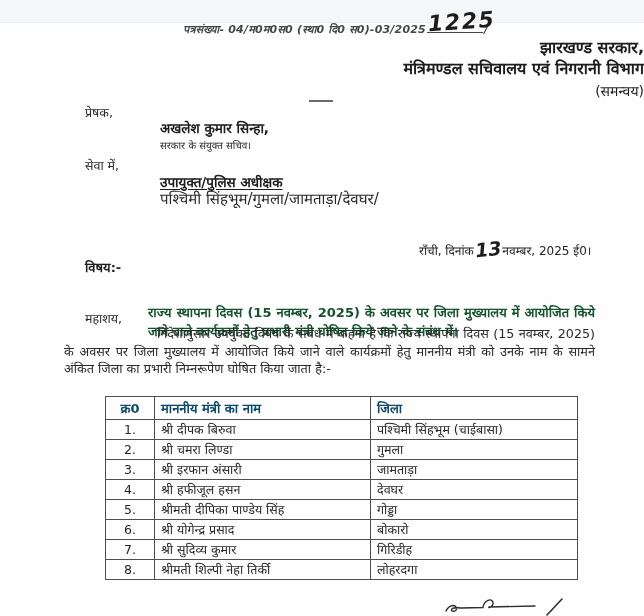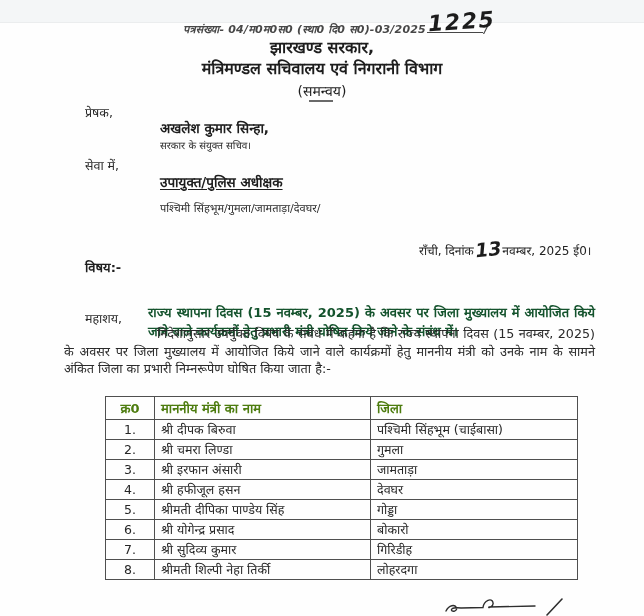--- a/index.html
+++ b/index.html
@@ -14,54 +14,54 @@
   
   .ref-line { position:absolute; left:183px; top:21px; font-size:11px; font-style:italic;
     font-weight:600; color:#474747; white-space:nowrap; letter-spacing:.2px; }
   .ref-blank { display:inline-block; width:56px; height:10px; margin:0 1px;
     border-bottom:1px solid #474747; position:relative; vertical-align:baseline; }
   .hw { font-style:italic; color:#1c1c1c; }
   .ref-hw { position:absolute; left:1px; bottom:-2px; font-size:22px; font-weight:600;
     letter-spacing:1.5px; transform:rotate(-4deg); }
 
   
-  .center-line { position:absolute; left:0; width:100%; text-align:center; color:#1d1d1d; }
+  .center-line { position:absolute; left:0; width:100%; text-align:right; color:#1d1d1d; }
   .govt1 { top:36px; font-size:16px; font-weight:700; }
   .govt2 { top:57px; font-size:16px; font-weight:700; }
   .govt3 { top:81px; font-size:14px; font-weight:400; }
   .hr-dash { position:absolute; top:100px; left:309px; width:24px; border-top:2px solid #6a6a6a; }
 
   .from-label { position:absolute; left:85px; top:104px; font-size:12.5px; }
   .sender-name { position:absolute; left:160px; top:119px; font-size:13.5px; font-weight:700; color:#1d1d1d; }
   .sender-desig { position:absolute; left:160px; top:138px; font-size:10px; }
   .to-label { position:absolute; left:85px; top:157px; font-size:12.5px; }
   .recip-title { position:absolute; left:160px; top:173px; font-size:13.5px; font-weight:700;
     color:#1d1d1d; text-decoration:underline; text-underline-offset:2px; }
-  .recip-lines { position:absolute; left:160px; top:191px; font-size:11px; line-height:17.5px;margin-top:9px; }
+  .recip-lines { position:absolute; left:160px; top:191px; font-size:15px; line-height:17.5px; }
   .recip-lines span { display:block; }
 
   .dateline { position:absolute; left:419px; top:237px; font-size:12px; white-space:nowrap; color:#232323; }
   .day-hw { display:inline-block; font-size:19px; font-weight:600; margin:0 1px;
     transform:rotate(-6deg) translateY(1px); }
 
   .subj-label { position:absolute; left:85px; top:258px; font-size:13px; font-weight:700; color:#1f1f1f; }
   .subj-text { position:absolute; left:148px; top:256px; width:447px; font-size:13px; font-weight:700;
     line-height:18.5px; text-align:justify; color:#14532d;margin-top:48px; }
 
   .salutation { position:absolute; left:85px; top:310px; font-size:12.5px; }
   .para1 { position:absolute; left:64px; top:325px; width:531px; font-size:12.7px;
     line-height:17.5px; text-align:justify; text-indent:93px; }
   .para2 { position:absolute; left:66px; top:580px; width:524px; font-size:12.7px;
     line-height:18px; text-align:justify; text-indent:31px; }
 
   table.ministers { position:absolute; left:105px; top:396px; width:433px;
     border-collapse:collapse; table-layout:fixed; }
   .ministers th, .ministers td { border:1px solid #4f4f4f; padding:0 6px;
     overflow:hidden; white-space:nowrap; vertical-align:middle; }
-  .ministers th { height:22px; font-size:13px; font-weight:700; text-align:center; color:#4d7c0f;margin-top:48px; }
+  .ministers th { height:22px; font-size:13px; font-weight:700; text-align:center; color:#0c4a6e;margin-top:48px; }
   .ministers td { height:19px; font-size:12.5px; color:#262626; }
   .ministers .c0 { width:36px; text-align:center; }
   .ministers .c1 { width:203px; text-align:left; }
   .ministers .c2 { width:194px; text-align:left; }
 
   .signature { position:absolute; left:443px; top:596px; width:135px; height:20px; }
 </style>
 </head>
 <body>
 

